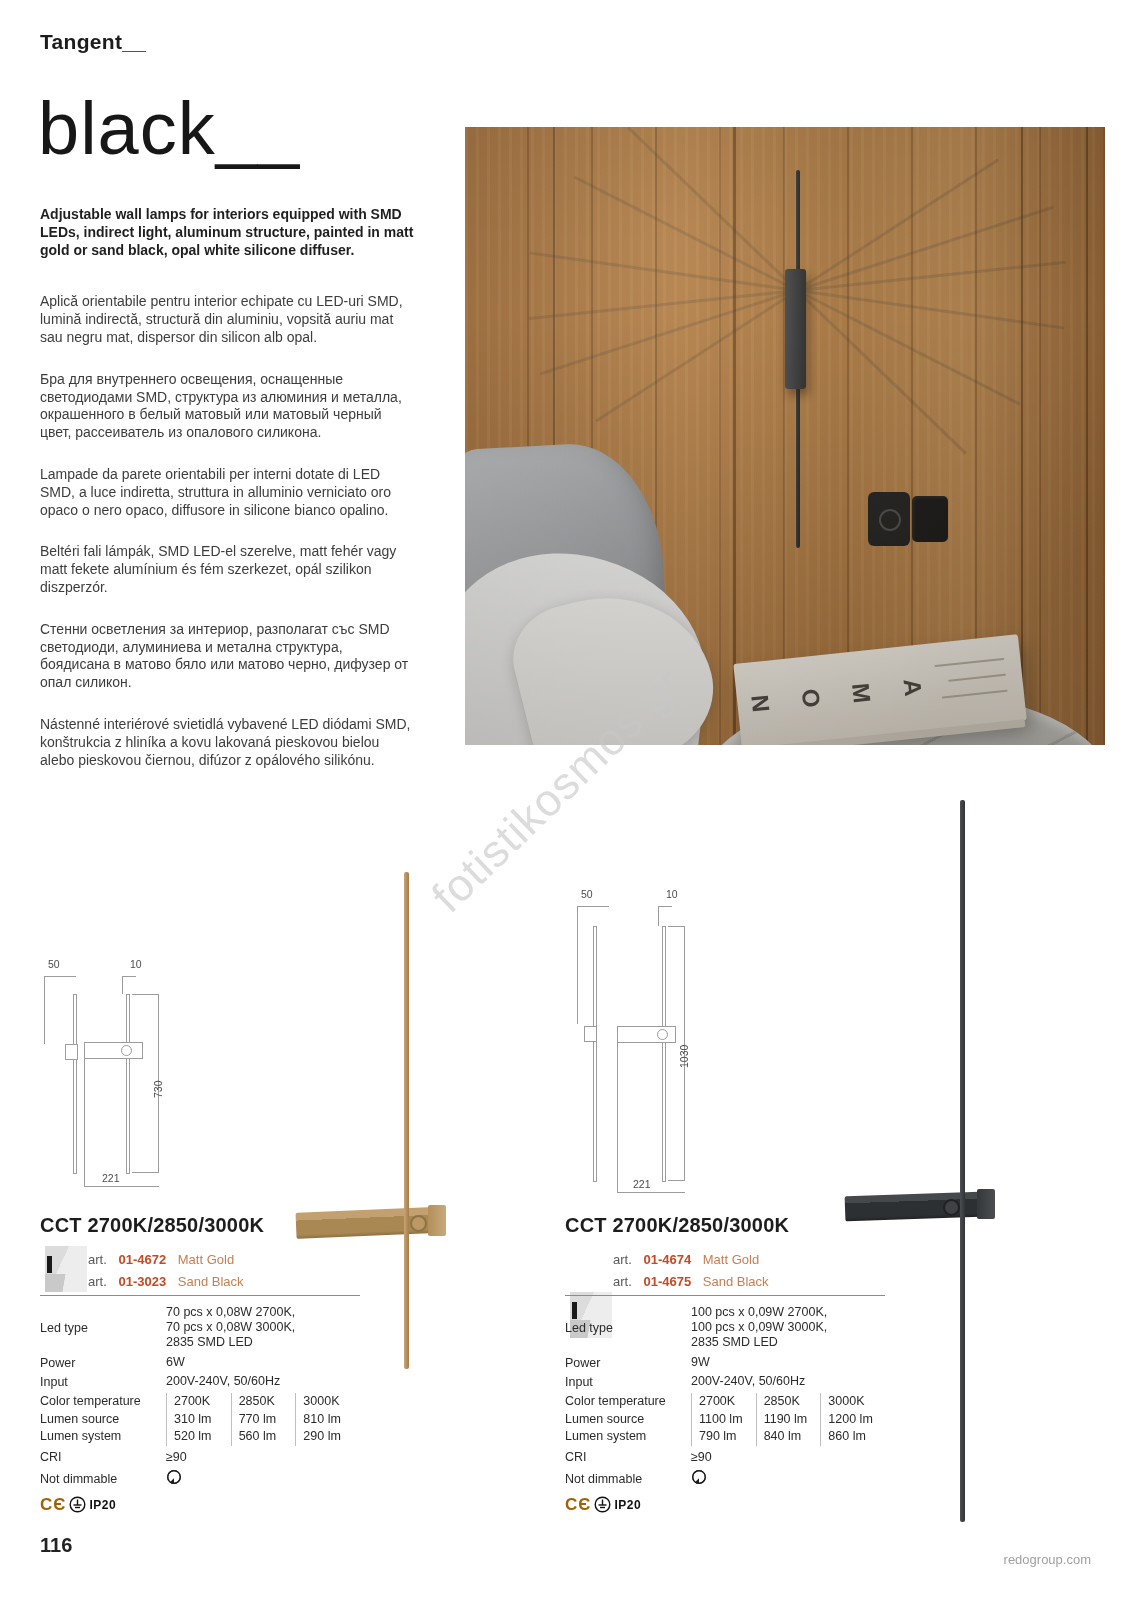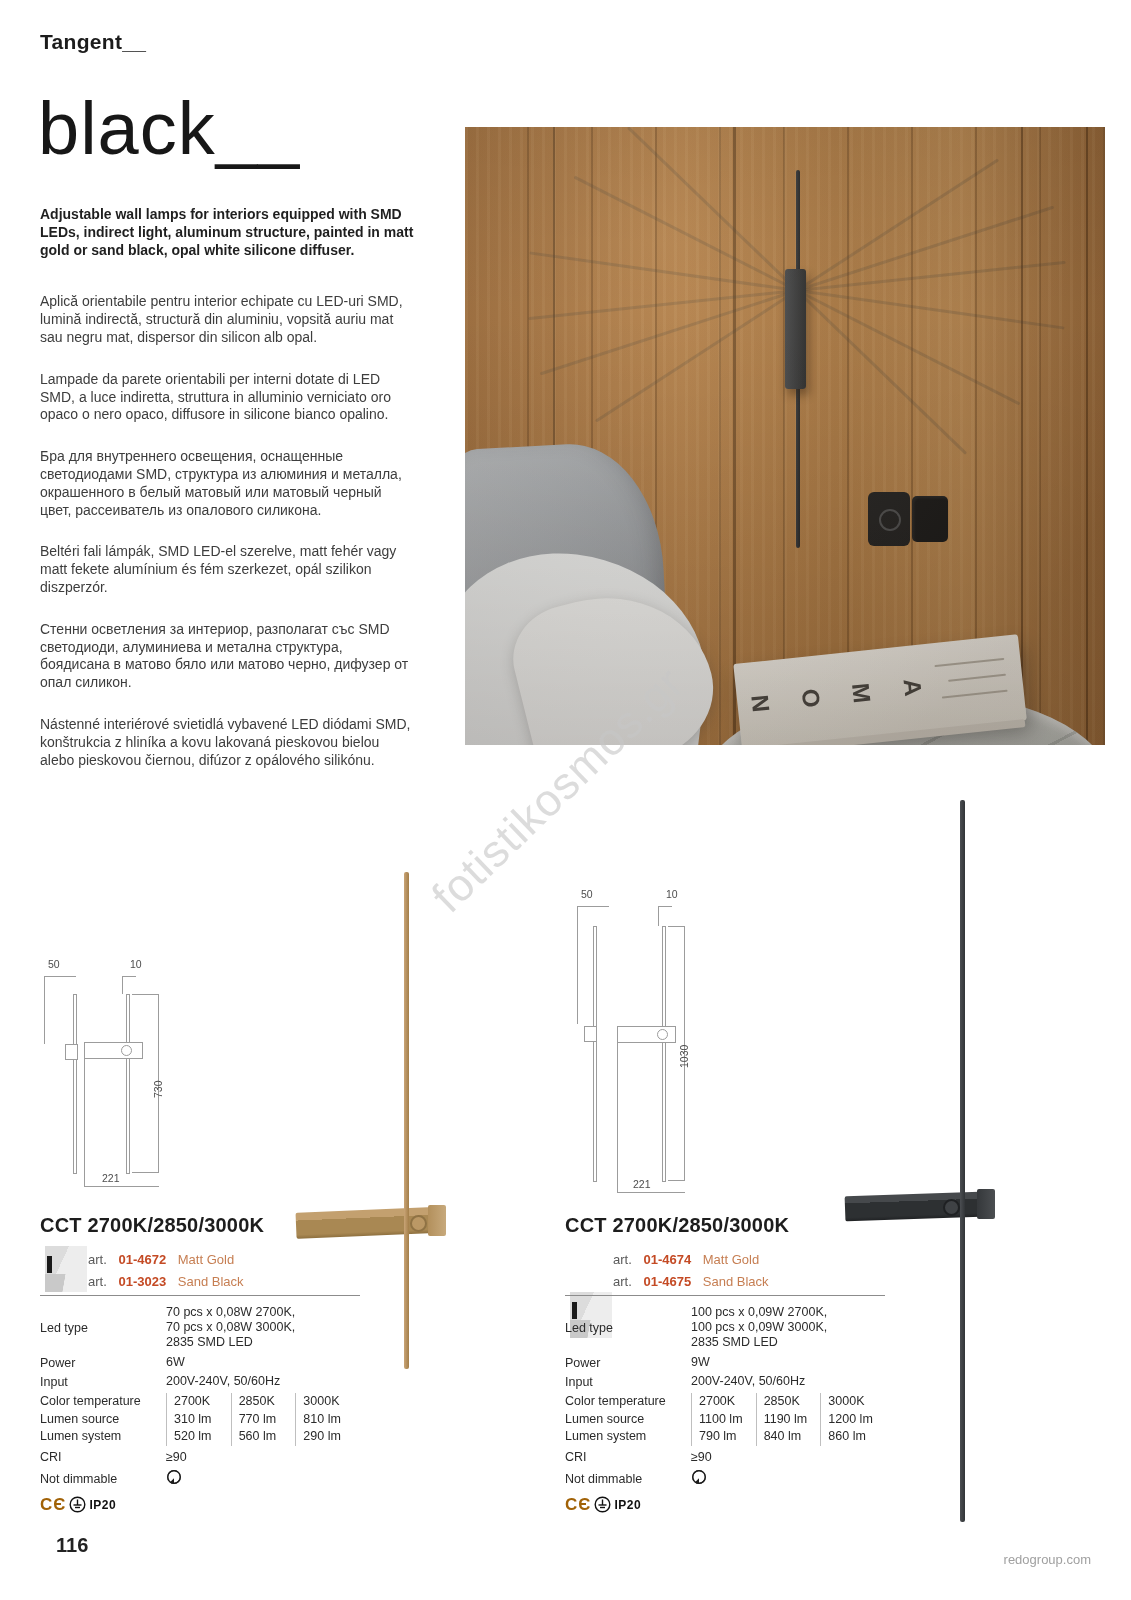--- a/index.html
+++ b/index.html
@@ -99,38 +99,38 @@
   .tempblock{display:flex;margin-bottom:4px;}
   .tempblock .tl{width:126px;flex-shrink:0;}
   .tempblock .tl div{line-height:17.5px;}
   .tcol{width:57px;border-left:1px solid #bfbfbf;padding-left:7px;}
   .tcol div{line-height:17.5px;}
   .marks{display:flex;align-items:center;margin-top:6px;}
   .ce{font-size:17px;font-weight:700;color:#a16207;letter-spacing:1px;}
   .insul{margin:0 3px;}
   .ip{font-size:12px;font-weight:800;color:#111;letter-spacing:.5px;}
 
-  .pagenum{left:40px;top:1534px;font-size:20px;font-weight:600;color:#222;margin-left:16px;}
+  .pagenum{left:40px;top:1534px;font-size:20px;font-weight:600;color:#222;}
   .site{left:845px;top:1552px;width:246px;text-align:right;font-size:13px;color:#a0a0a0;}
 </style>
 </head>
 <body>
 
 <div class="abs brand">
   <span>Tangent</span><span class="us">__</span>
 </div>
 <div class="abs info-title">
   <span>black</span><span class="us">__</span>
 </div>
 
 <div class="abs desc">
   <p class="en">Adjustable wall lamps for interiors equipped with SMD LEDs, indirect light, aluminum structure, painted in matt gold or sand black, opal white silicone diffuser.</p>
   <p>Aplică orientabile pentru interior echipate cu LED-uri SMD, lumină indirectă, structură din aluminiu, vopsită auriu mat sau negru mat, dispersor din silicon alb opal.</p>
+  <p>Бра для внутреннего освещения, оснащенные светодиодами SMD, структура из алюминия и металла, окрашенного в белый матовый или матовый черный цвет, рассеиватель из опалового силикона.</p>
   <p>Lampade da parete orientabili per interni dotate di LED SMD, a luce indiretta, struttura in alluminio verniciato oro opaco o nero opaco, diffusore in silicone bianco opalino.</p>
-  <p>Бра для внутреннего освещения, оснащенные светодиодами SMD, структура из алюминия и металла, окрашенного в белый матовый или матовый черный цвет, рассеиватель из опалового силикона.</p>
   <p>Beltéri fali lámpák, SMD LED-el szerelve, matt fehér vagy matt fekete alumínium és fém szerkezet, opál szilikon diszperzór.</p>
   <p>Стенни осветления за интериор, разполагат със SMD светодиоди, алуминиева и метална структура, боядисана в матово бяло или матово черно, дифузер от опал силикон.</p>
   <p>Nástenné interiérové svietidlá vybavené LED diódami SMD, konštrukcia z hliníka a kovu lakovaná pieskovou bielou alebo pieskovou čiernou, difúzor z opálového silikónu.</p>
 </div>
 
 <div class="abs photo">
   <div class="abs seam" style="left:88px;width:2px;"></div>
   <div class="abs seam" style="left:268px;width:3px;"></div>
   <div class="abs seam" style="left:556px;width:2px;"></div>
   <div class="abs seam" style="left:621px;width:2px;"></div>

